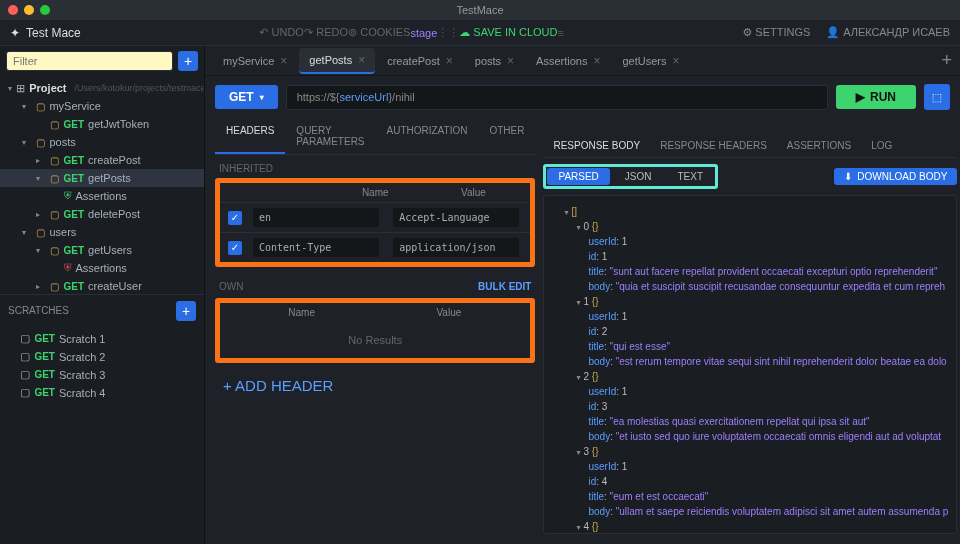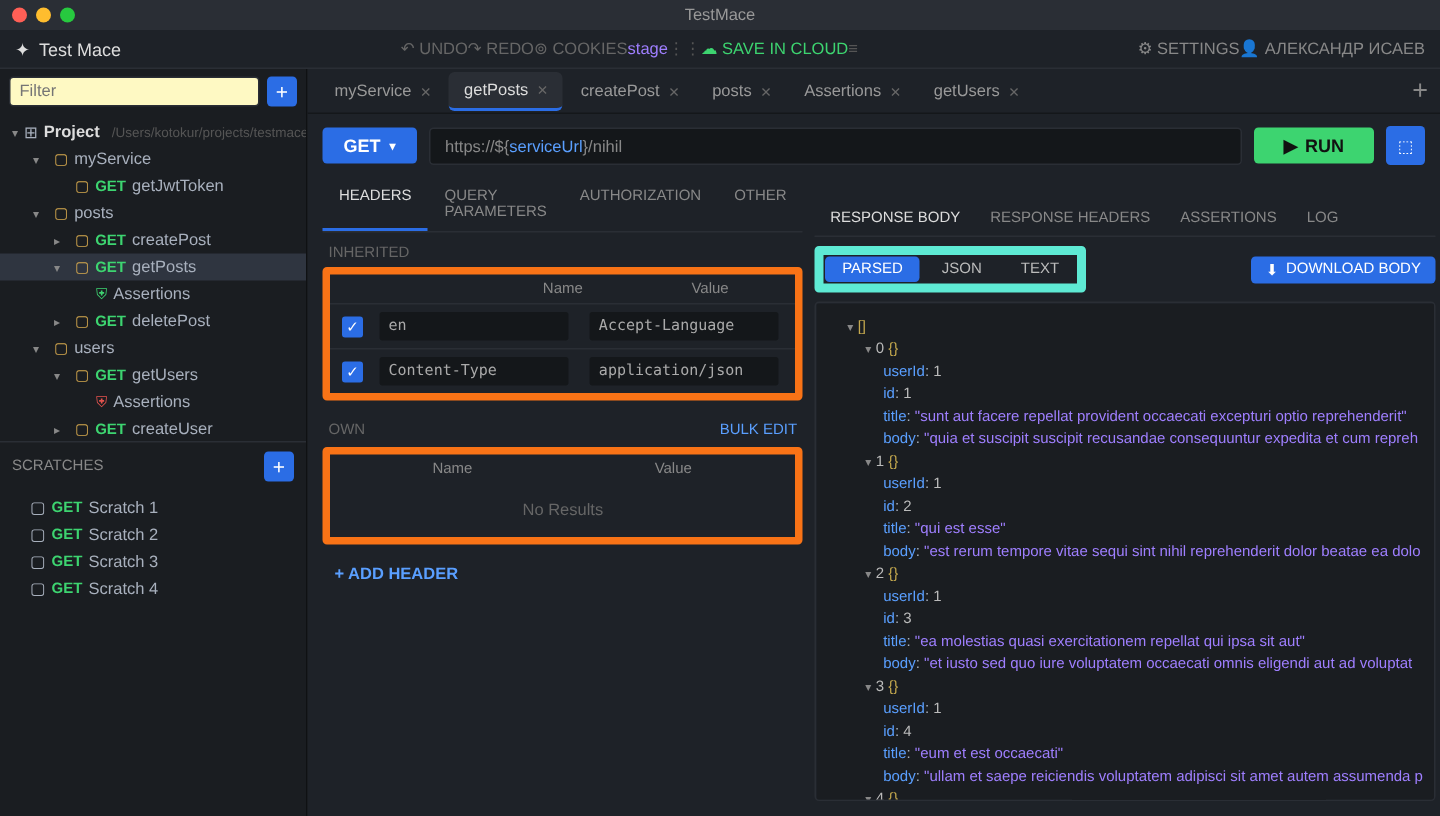--- a/index.html
+++ b/index.html
@@ -4,21 +4,21 @@
 <style>
 *{margin:0;padding:0;box-sizing:border-box;font-family:-apple-system,BlinkMacSystemFont,"Segoe UI",sans-serif}
 body{background:#1a1d21;color:#a8b0bd;font-size:11px;width:960px;height:544px;overflow:hidden;display:flex;flex-direction:column}
 .titlebar{height:20px;background:#2a2e35;display:flex;align-items:center;padding:0 8px;font-size:11px;color:#aaa;position:relative}
 .traffic{display:flex;gap:6px}
 .tl{width:10px;height:10px;border-radius:50%}
 .tc{position:absolute;left:50%;transform:translateX(-50%);color:#999}
 .topbar{height:26px;background:#1e2228;display:flex;align-items:center;padding:0 10px;gap:14px;border-bottom:1px solid #2a2e35}
 .brand{display:flex;align-items:center;gap:6px;color:#ddd;font-size:12px}
 .topbar-center{margin-left:auto;display:flex;align-items:center;color:#666;font-size:11px}
-.topbar-right{margin-left:auto;display:flex;align-items:center;color:#888}
+.topbar-right{margin-left:auto;display:flex;align-items:center;gap:16px;color:#888}
 .green{color:#3dd470}
 .purple{color:#9f7fff}
 .main{flex:1;display:flex;overflow:hidden}
 .sidebar{width:205px;background:#1a1d21;display:flex;flex-direction:column;border-right:1px solid #0f1113}
 .filter-row{display:flex;align-items:center;padding:5px 6px;gap:5px}
 .filter-input{flex:1;background:#fef9c3;border:1px solid #2a2e35;color:#888;padding:3px 6px;border-radius:3px;font-size:11px}
 .add-btn{width:20px;height:20px;background:#2b6de5;border-radius:3px;color:#fff;display:flex;align-items:center;justify-content:center;font-size:14px;cursor:pointer}
 .tree{flex:1;overflow:auto;padding:3px 0}
 .tree-row{display:flex;align-items:center;padding:2px 8px;gap:4px;height:18px;cursor:pointer;white-space:nowrap;font-size:11px}
 .tree-row.sel{background:#2f3540}
@@ -48,23 +48,23 @@
 .subtab{padding:7px 11px;color:#888;font-size:10px;cursor:pointer}
 .subtab.active{color:#ddd;border-bottom:2px solid #2b6de5}
 .section-lbl{padding:8px 4px 4px;color:#666;font-size:10px}
 .hdr-table{border:5px solid #f97316;border-radius:3px;margin-bottom:8px}
 .hdr-head{display:flex;padding:4px 8px;color:#888;font-size:10px}
 .hdr-head>div{flex:1;text-align:center}
 .hdr-row{display:flex;align-items:center;padding:5px 8px;gap:8px;border-top:1px solid #2a2e35}
 .cb{width:14px;height:14px;background:#2b6de5;border-radius:2px;display:flex;align-items:center;justify-content:center;color:#fff;font-size:10px}
 .hdr-cell{flex:1;font-family:monospace;font-size:10px;color:#aaa;background:#14171a;padding:4px 6px;border-radius:2px;margin:0 3px}
 .own-hdr{display:flex;justify-content:space-between;align-items:flex-start;padding:6px 4px}
-.bulk{color:#5a9fff;font-size:10px;font-weight:400}
+.bulk{color:#5a9fff;font-size:10px;font-weight:700}
 .no-results{text-align:center;padding:12px;color:#666;font-size:11px}
-.add-header{color:#5a9fff;font-size:11px;font-weight:700;padding:6px 8px;cursor:pointer}
+.add-header{color:#5a9fff;font-size:15px;font-weight:400;padding:6px 8px;cursor:pointer}
 .resp-status{display:flex;align-items:center;gap:18px;padding:6px 4px;font-size:11px;color:#bbb}
 .dot{width:7px;height:7px;border-radius:50%;background:#3dd470}
 .resp-tabs{display:flex;gap:0;border-bottom:1px solid #2a2e35;margin-top:16px}
 .resp-tab{padding:6px 10px;color:#888;font-size:10px;cursor:pointer}
 .resp-tab.active{color:#ddd}
 .view-row{display:flex;align-items:center;gap:6px;padding:6px 0}
 .pill{padding:3px 11px;border-radius:3px;font-size:10px;color:#bbb;cursor:pointer}
 .pill.active{background:#2b6de5;color:#fff}
 .dl-btn{margin-left:auto;background:#2b6de5;color:#fff;padding:3px 10px;border-radius:3px;font-size:10px;display:flex;align-items:center;gap:5px}
 .json-view{flex:1;overflow:auto;background:#1a1d21;border:1px solid #2a2e35;border-radius:3px;padding:8px;font-family:monospace;font-size:10px;line-height:1.5}
@@ -295,21 +295,21 @@
       </div>
 
       <div class="panel-right">
         <div class="resp-tabs" id="resp-tabs">
             <div class="resp-tab active">RESPONSE BODY</div>
             <div class="resp-tab">RESPONSE HEADERS</div>
             <div class="resp-tab">ASSERTIONS</div>
             <div class="resp-tab">LOG</div>
           </div>
         <div class="view-row">
-          <div id="views" style="display:flex;gap:4px;border:6px solid #5eead4;border-radius:3px;padding:1px">
+          <div id="views" style="display:flex;gap:4px;border:3px solid #5eead4;border-radius:3px;padding:1px">
               <div class="pill active">PARSED</div>
               <div class="pill">JSON</div>
               <div class="pill">TEXT</div>
             </div>
           <div class="dl-btn">⬇ <span>DOWNLOAD BODY</span></div>
         </div>
         <div class="json-view" id="json-view">
             <div class="jline i1"><span class="jchev">▾</span><span class="jbrace">[]</span></div>
             <div class="jline i2"><span class="jchev">▾</span><span style="color:#bbb">0</span> <span class="jbrace">{}</span></div>
             <div class="jline i3"><span class="jkey">userId</span>: <span style="color:#bbb">1</span></div>

